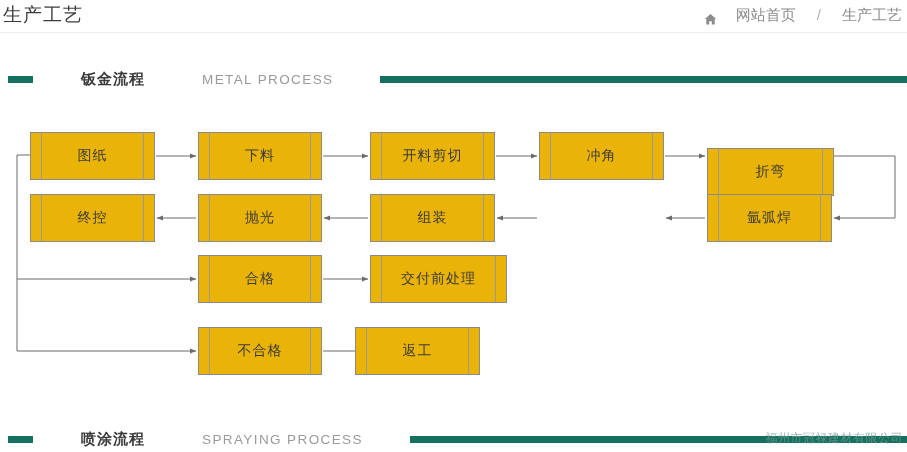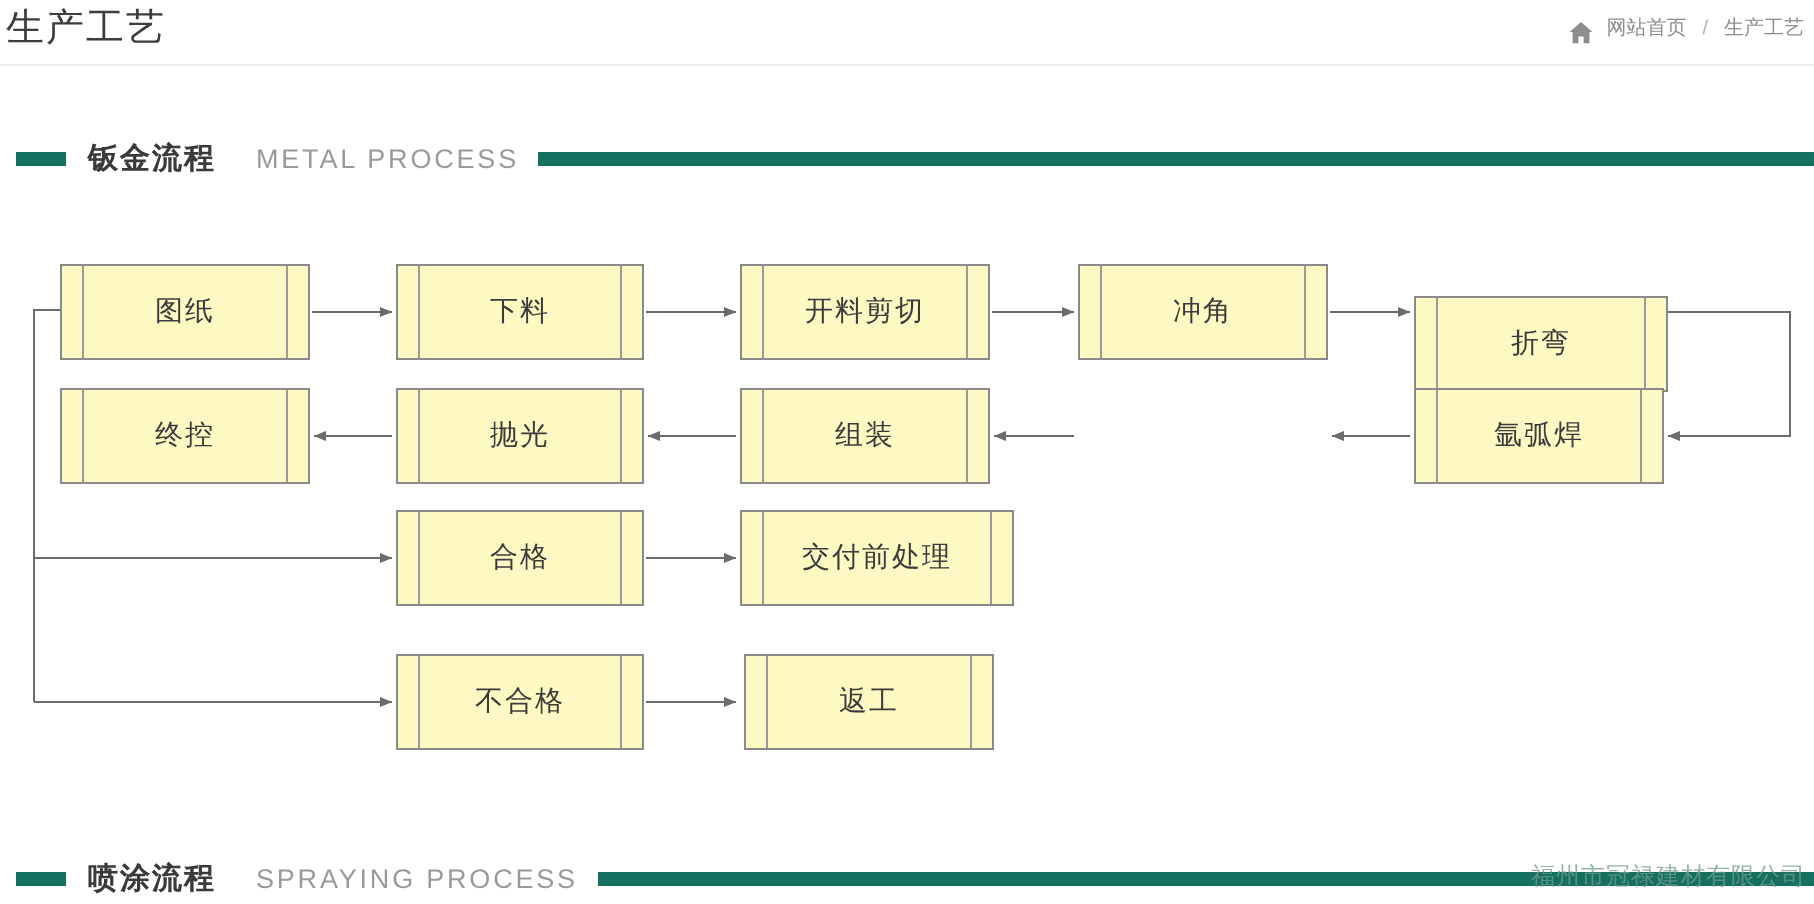--- a/index.html
+++ b/index.html
@@ -17,32 +17,32 @@
     width: 907px; height: 33px;
     border-bottom: 1px solid #ececec;
   }
   .page-title {
     position: absolute; left: 3px; top: 1px;
     font-size: 19px; color: #3d3d3d; letter-spacing: 1px;
     line-height: 28px;
   }
   .breadcrumb {
     position: absolute; right: 5px; top: 4px;
-    font-size: 10px; color: #8d8d8d;
+    font-size: 15px; color: #8d8d8d;
     line-height: 22px;
-    display: flex; align-items: center; gap: 6px;
+    display: flex; align-items: center; gap: 19px;
   }
   .breadcrumb .crumb { color: #8d8d8d; text-decoration: none; }
   .breadcrumb .sep { color: #b4b4b4; padding: 0 2px; }
   .home-icon { display: inline-block; width: 13px; height: 13px; position: relative; top: 1px; }
 
   
   .section-head {
     position: absolute; left: 0; width: 907px; height: 22px;
-    display: flex; align-items: center;
+    display: flex; align-items: center; gap: 37px;
   }
   .sh-bar-left {
     width: 25px; height: 7px; background: #16705f; margin-left: 8px; flex: 0 0 auto;
   }
   .sh-cn {
     font-size: 15px; font-weight: bold; color: #3a3a3a;
     margin-left: 11px; letter-spacing: 1px; white-space: nowrap;
   }
   .sh-en {
     font-size: 13.5px; color: #9a9a9a; margin-left: 20px;
@@ -55,21 +55,21 @@
     position: absolute; right: 4px; top: 2px;
     font-size: 12px; color: #6f9a91; opacity: .75;
     letter-spacing: .5px; white-space: nowrap; pointer-events: none; text-align: right;
   }
 
   
   .flow { position: absolute; left: 0; top: 0; width: 907px; height: 452px; }
   .flow svg { position: absolute; left: 0; top: 0; }
 
   .node {
-    position: absolute; background: #fef9c3;
+    position: absolute; background: #eab308;
     border: 1px solid #8a8a8a;
     display: flex; align-items: center; justify-content: center;
     font-size: 14px; color: #3b3b3b; letter-spacing: 1px;
     height: 48px;
   }
   .node::before, .node::after {
     content: ""; position: absolute; top: 0; bottom: 0;
     width: 0; border-left: 1px solid #9a9a9a;
   }
   .node::before { left: 10px; }
@@ -168,21 +168,21 @@
   <div class="node" style="left:198px;top:255px;width:124px">
       <span>合格</span>
     </div>
   <div class="node" style="left:370px;top:255px;width:137px">
       <span>交付前处理</span>
     </div>
 
   <div class="node" style="left:198px;top:327px;width:124px">
       <span>不合格</span>
     </div>
-  <div class="node" style="left:372px;top:327px;width:125px">
+  <div class="node" style="left:355px;top:327px;width:125px">
       <span>返工</span>
     </div>
 </div>
 
 <div class="section-head" style="top:428px">
   <div class="sh-bar-left"></div>
   <div class="sh-cn">喷涂流程</div>
   <div class="sh-en">SPRAYING  PROCESS</div>
   <div class="sh-bar-right"></div>
   <div class="watermark">福州市冠禄建材有限公司</div>

